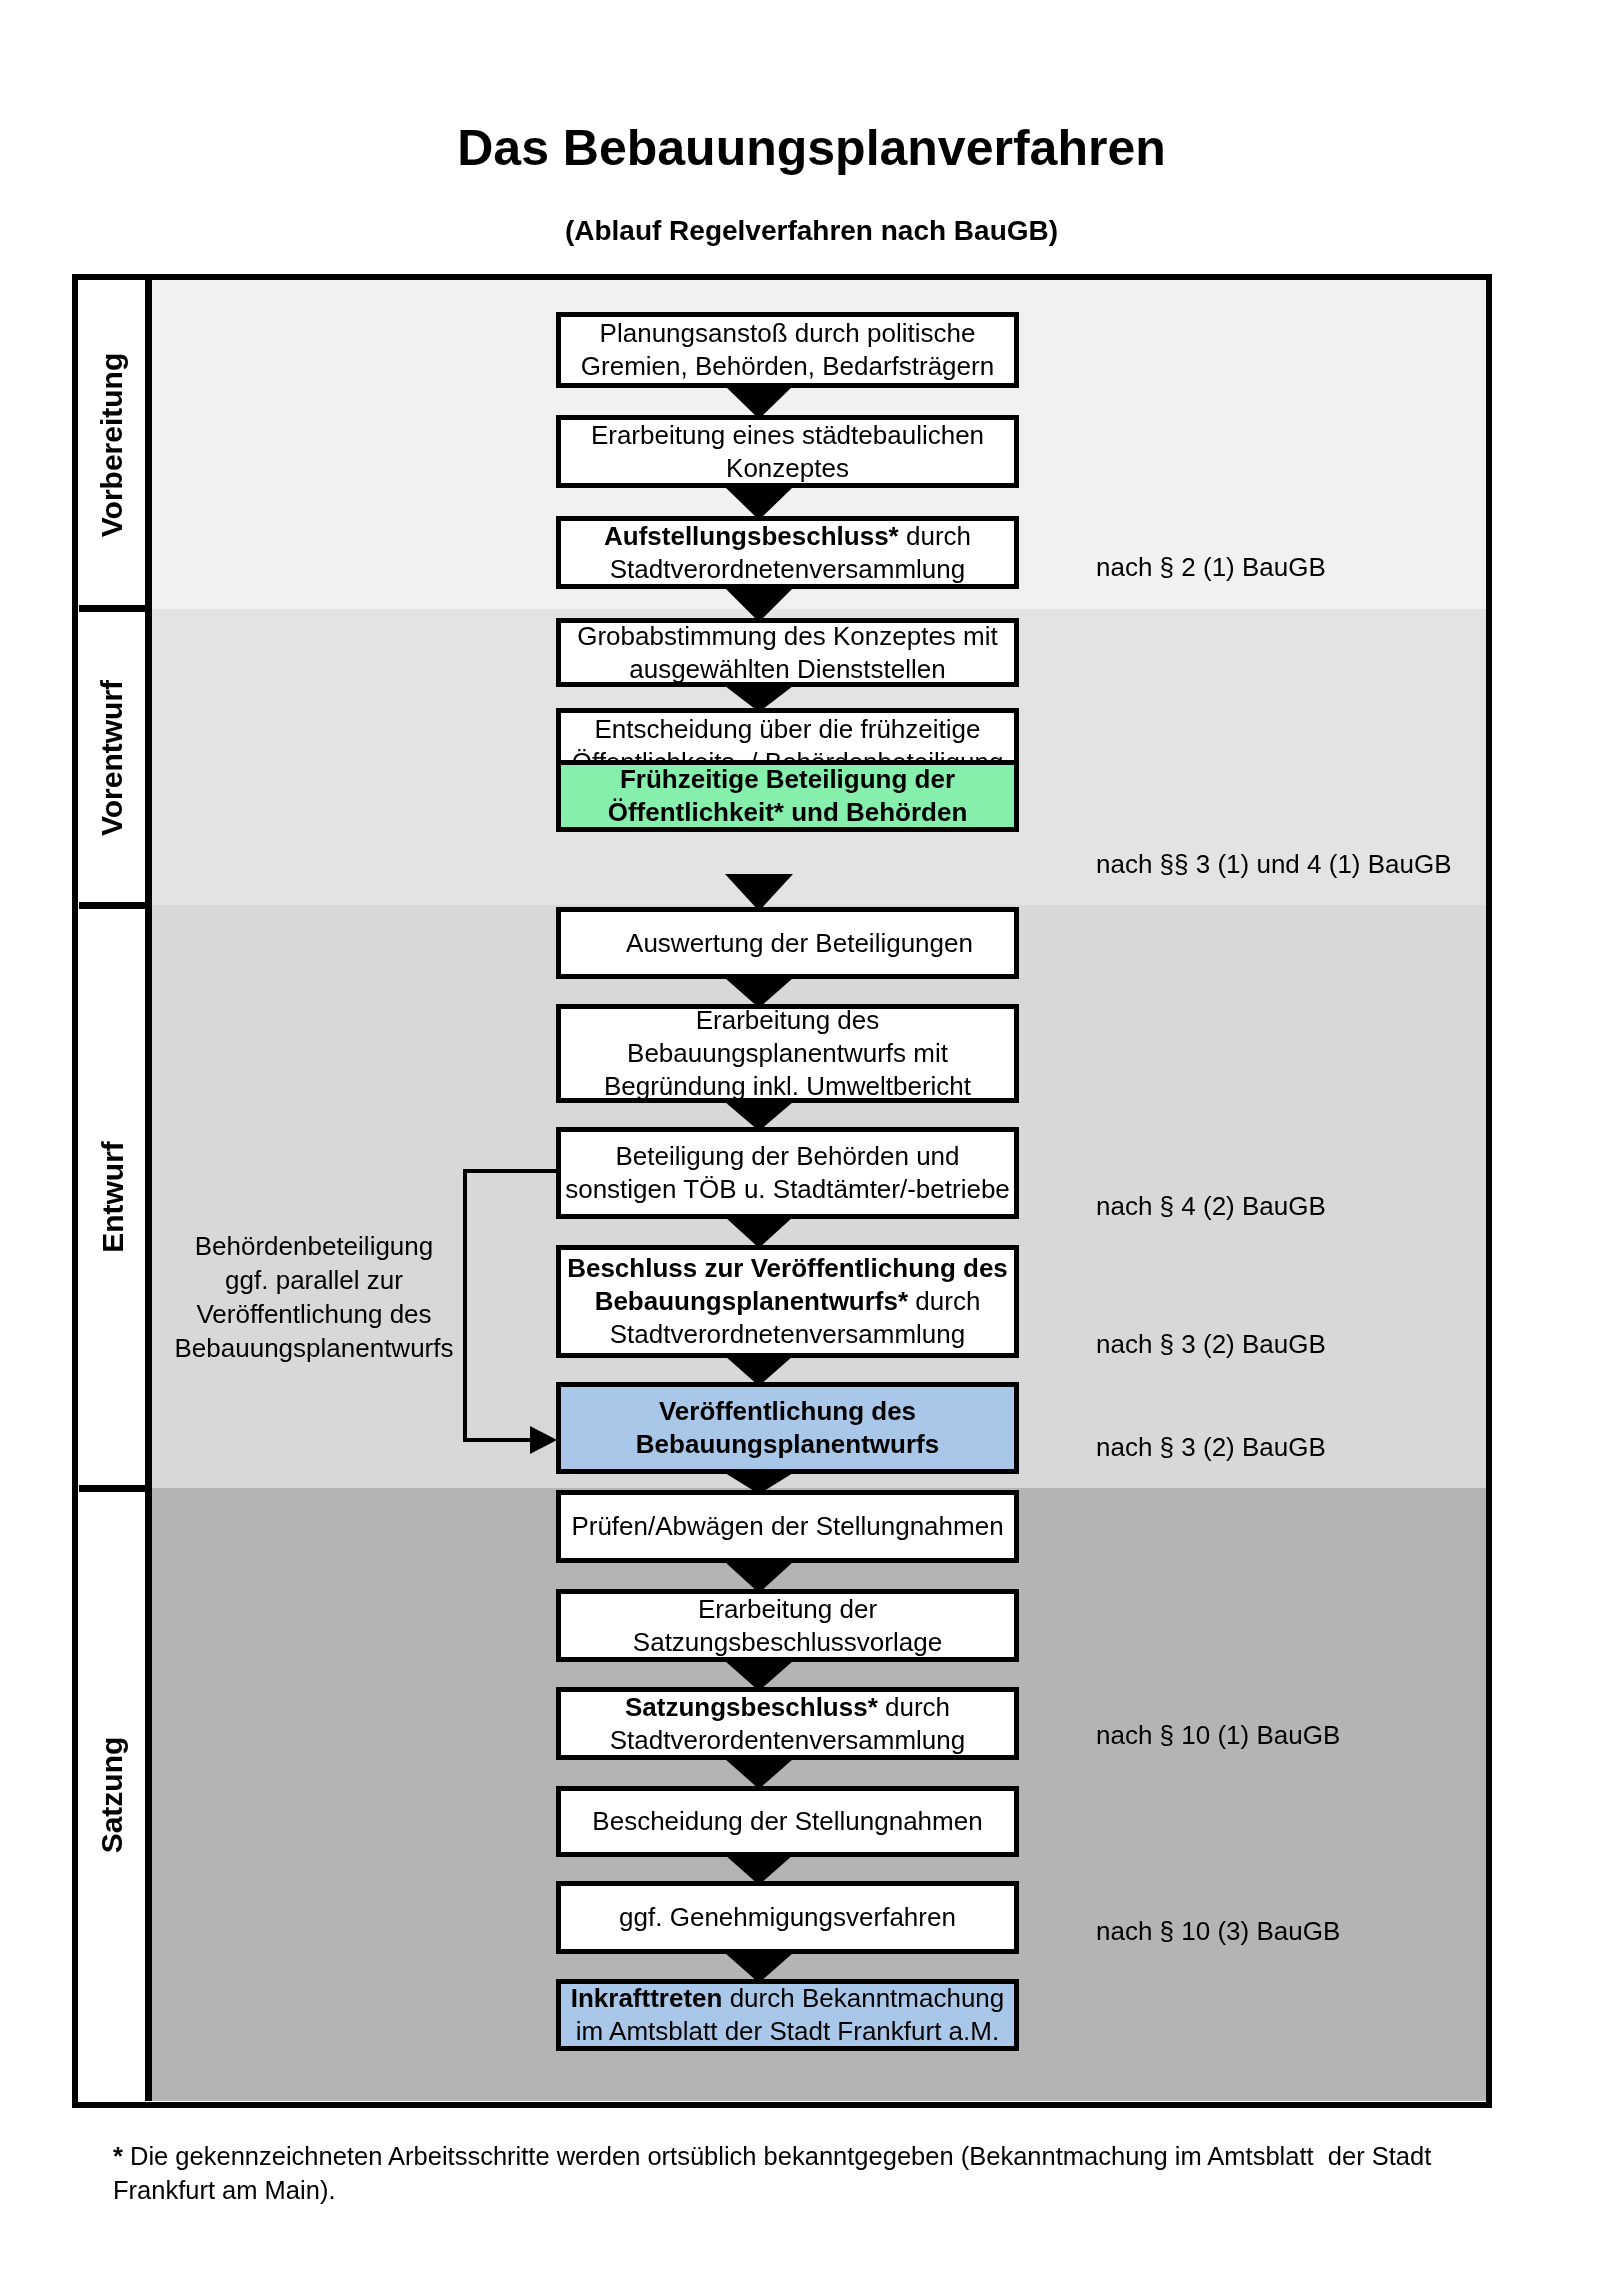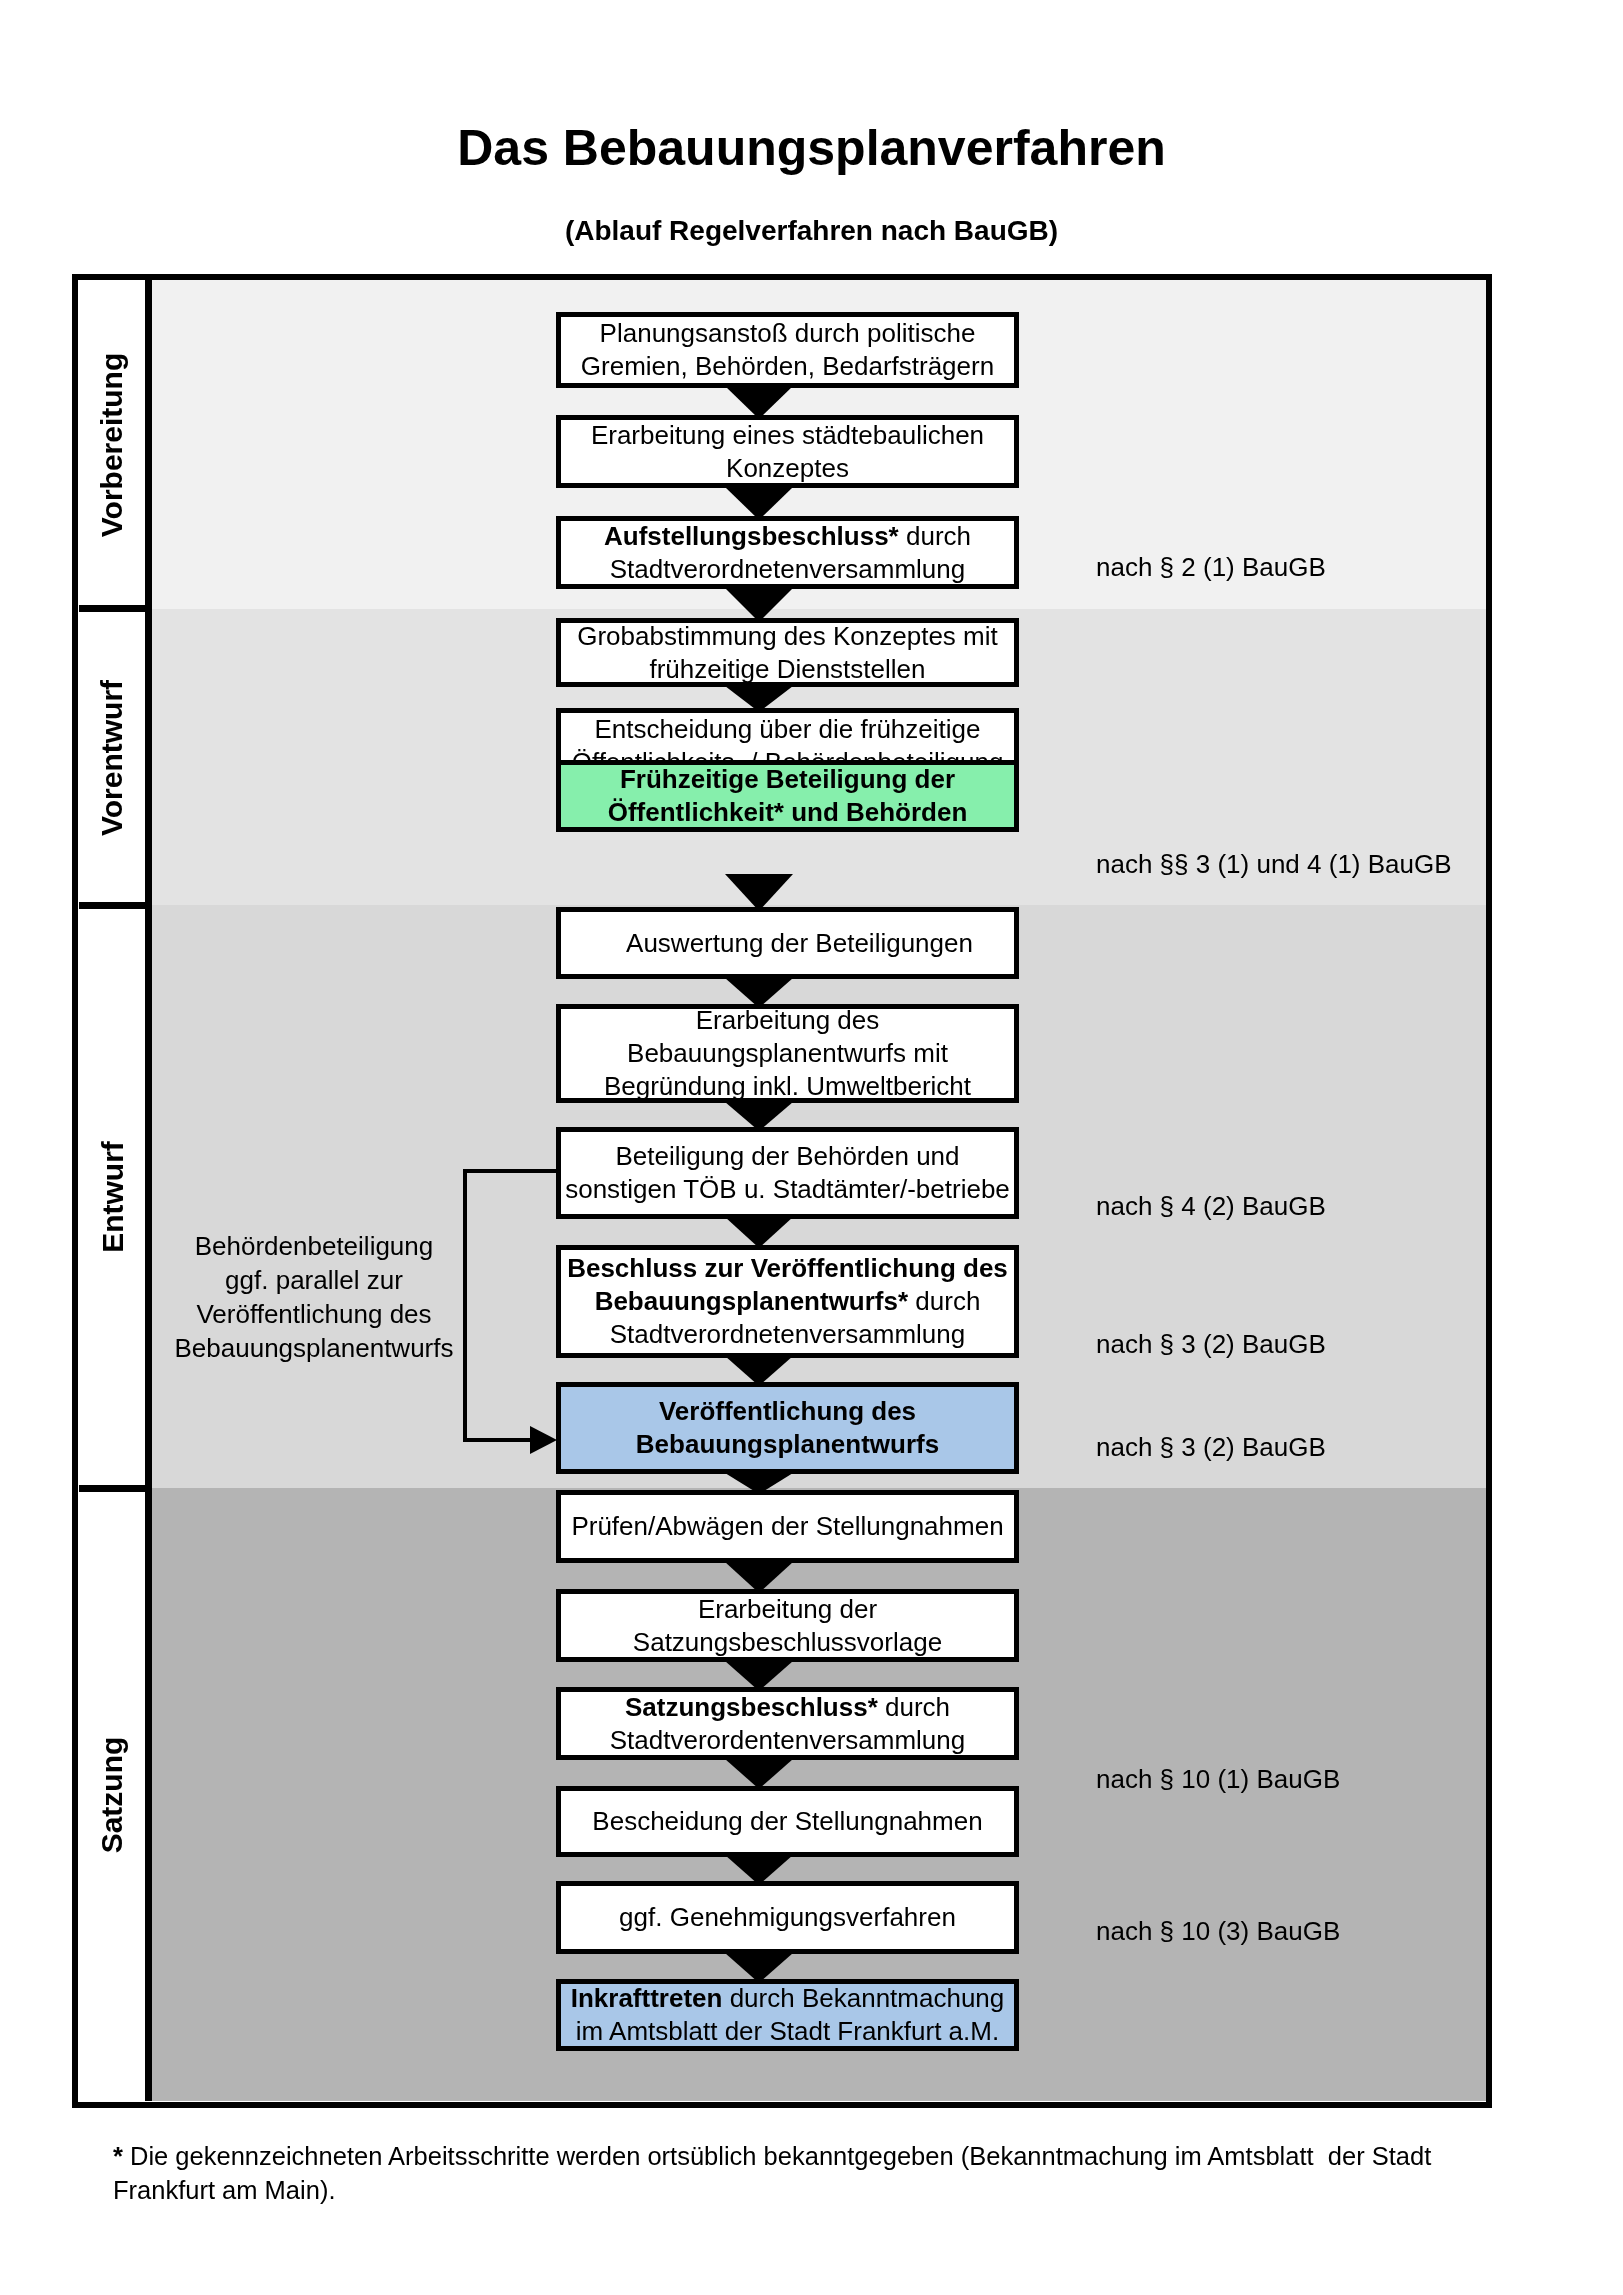--- a/index.html
+++ b/index.html
@@ -85,21 +85,21 @@
         <div class="ln"><span>Konzeptes</span></div>
       </div>
       <div class="arrow" style="top: 487px; border-top-width: 33px;"></div>
       <div class="step" style="top: 516px; height: 73px;">
         <div class="ln"><span class="b">Aufstellungsbeschluss*</span><span> durch</span></div>
         <div class="ln"><span>Stadtverordnetenversammlung</span></div>
       </div>
       <div class="arrow" style="top: 588px; border-top-width: 34px;"></div>
       <div class="step" style="top: 618px; height: 69px;">
         <div class="ln"><span>Grobabstimmung des Konzeptes mit</span></div>
-        <div class="ln"><span>frühzeitige Dienststellen</span></div>
+        <div class="ln"><span>ausgewählten Dienststellen</span></div>
       </div>
       <div class="arrow" style="top: 686px; border-top-width: 26px;"></div>
       <div class="step" style="top: 708px; height: 75px;">
         <div class="ln"><span>Entscheidung über die frühzeitige</span></div>
         <div class="ln"><span>Öffentlichkeits- / Behördenbeteiligung</span></div>
       </div>
       <div class="arrow" style="top: 782px; border-top-width: 26px;"></div>
       <div class="step" style="background: #86efac; top: 760px; height: 72px;">
         <div class="ln"><span class="b">Frühzeitige Beteiligung der</span></div>
         <div class="ln"><span class="b">Öffentlichkeit* und Behörden</span></div>
@@ -157,21 +157,21 @@
         <div class="ln"><span class="b">Inkrafttreten</span><span> durch Bekanntmachung</span></div>
         <div class="ln"><span>im Amtsblatt der Stadt Frankfurt a.M.</span></div>
       </div>
     </div>
   <div id="refs-layer">
       <div class="ref" style="top: 552px;">nach § 2 (1) BauGB</div>
       <div class="ref" style="top: 849px;">nach §§ 3 (1) und 4 (1) BauGB</div>
       <div class="ref" style="top: 1191px;">nach § 4 (2) BauGB</div>
       <div class="ref" style="top: 1329px;">nach § 3 (2) BauGB</div>
       <div class="ref" style="top: 1432px;">nach § 3 (2) BauGB</div>
-      <div class="ref" style="top: 1720px; margin-top: 44px;">nach § 10 (1) BauGB</div>
+      <div class="ref" style="top: 1720px;">nach § 10 (1) BauGB</div>
       <div class="ref" style="top: 1916px;">nach § 10 (3) BauGB</div>
     </div>
 
   <div class="sidenote" id="sidenote">
       <div>Behördenbeteiligung</div>
       <div>ggf. parallel zur</div>
       <div>Veröffentlichung des</div>
       <div>Bebauungsplanentwurfs</div>
     </div>
 

